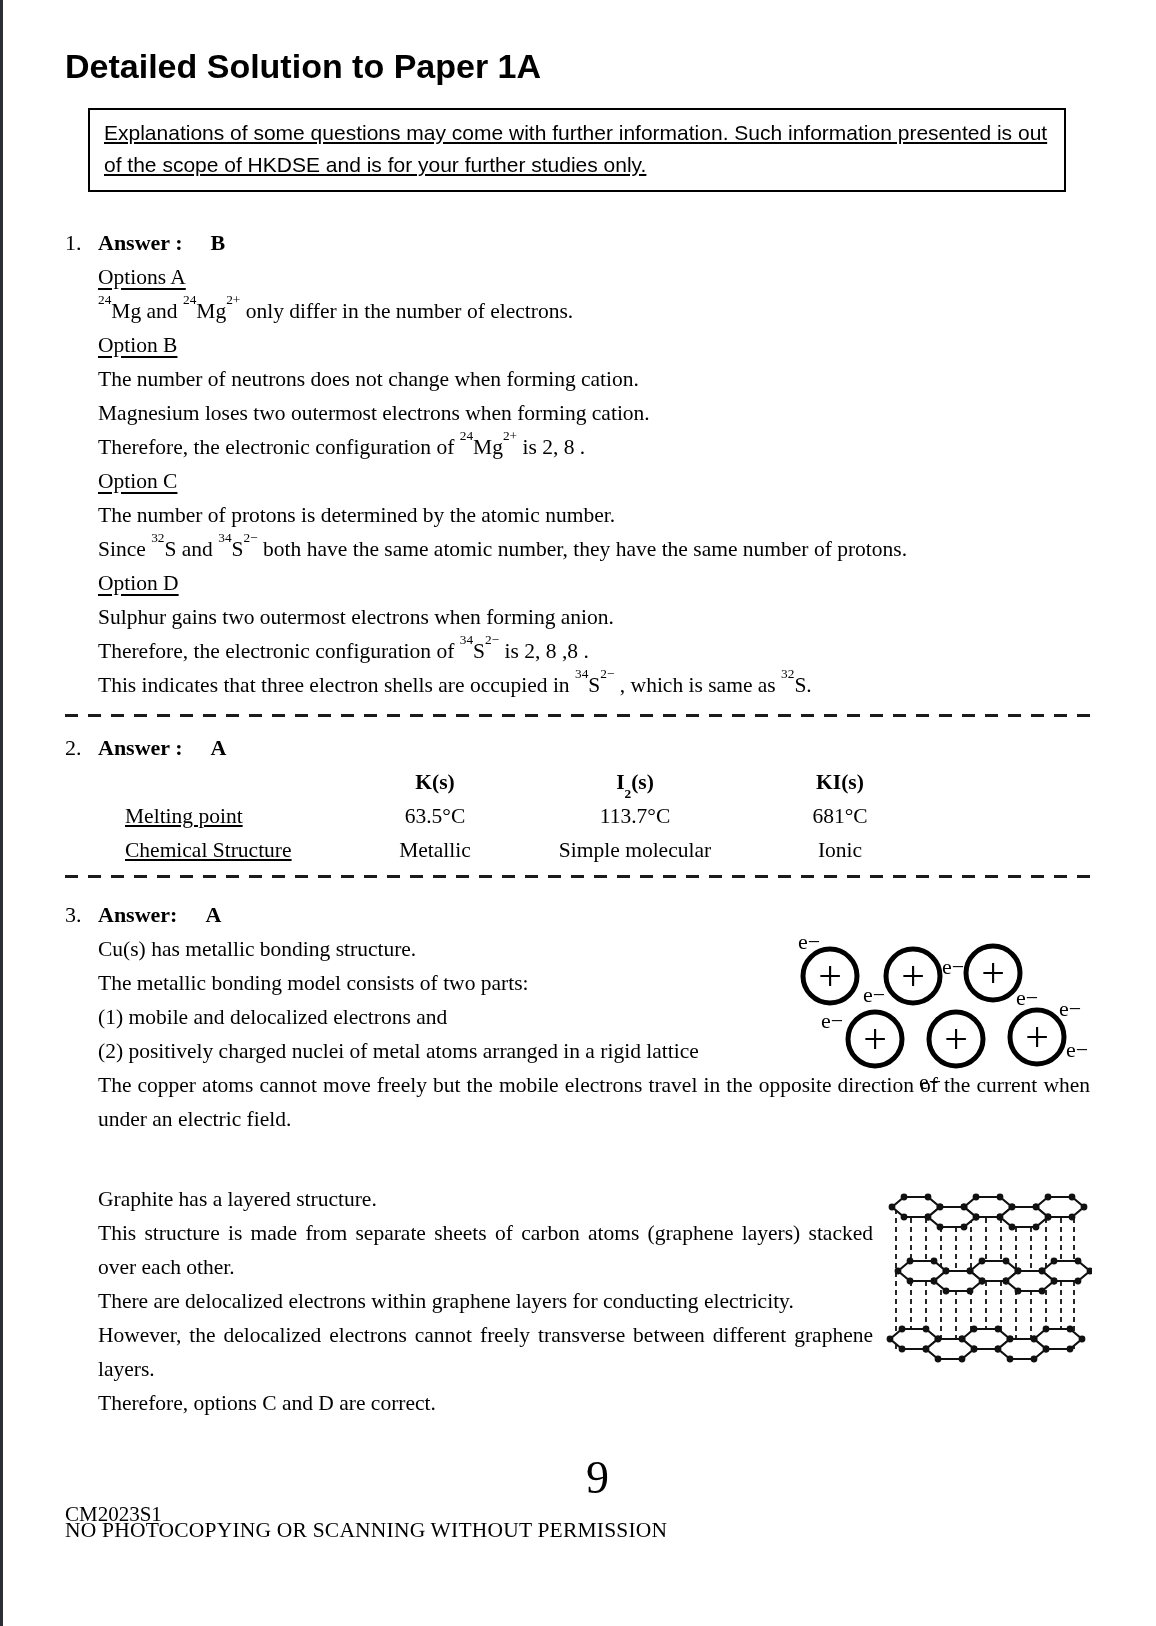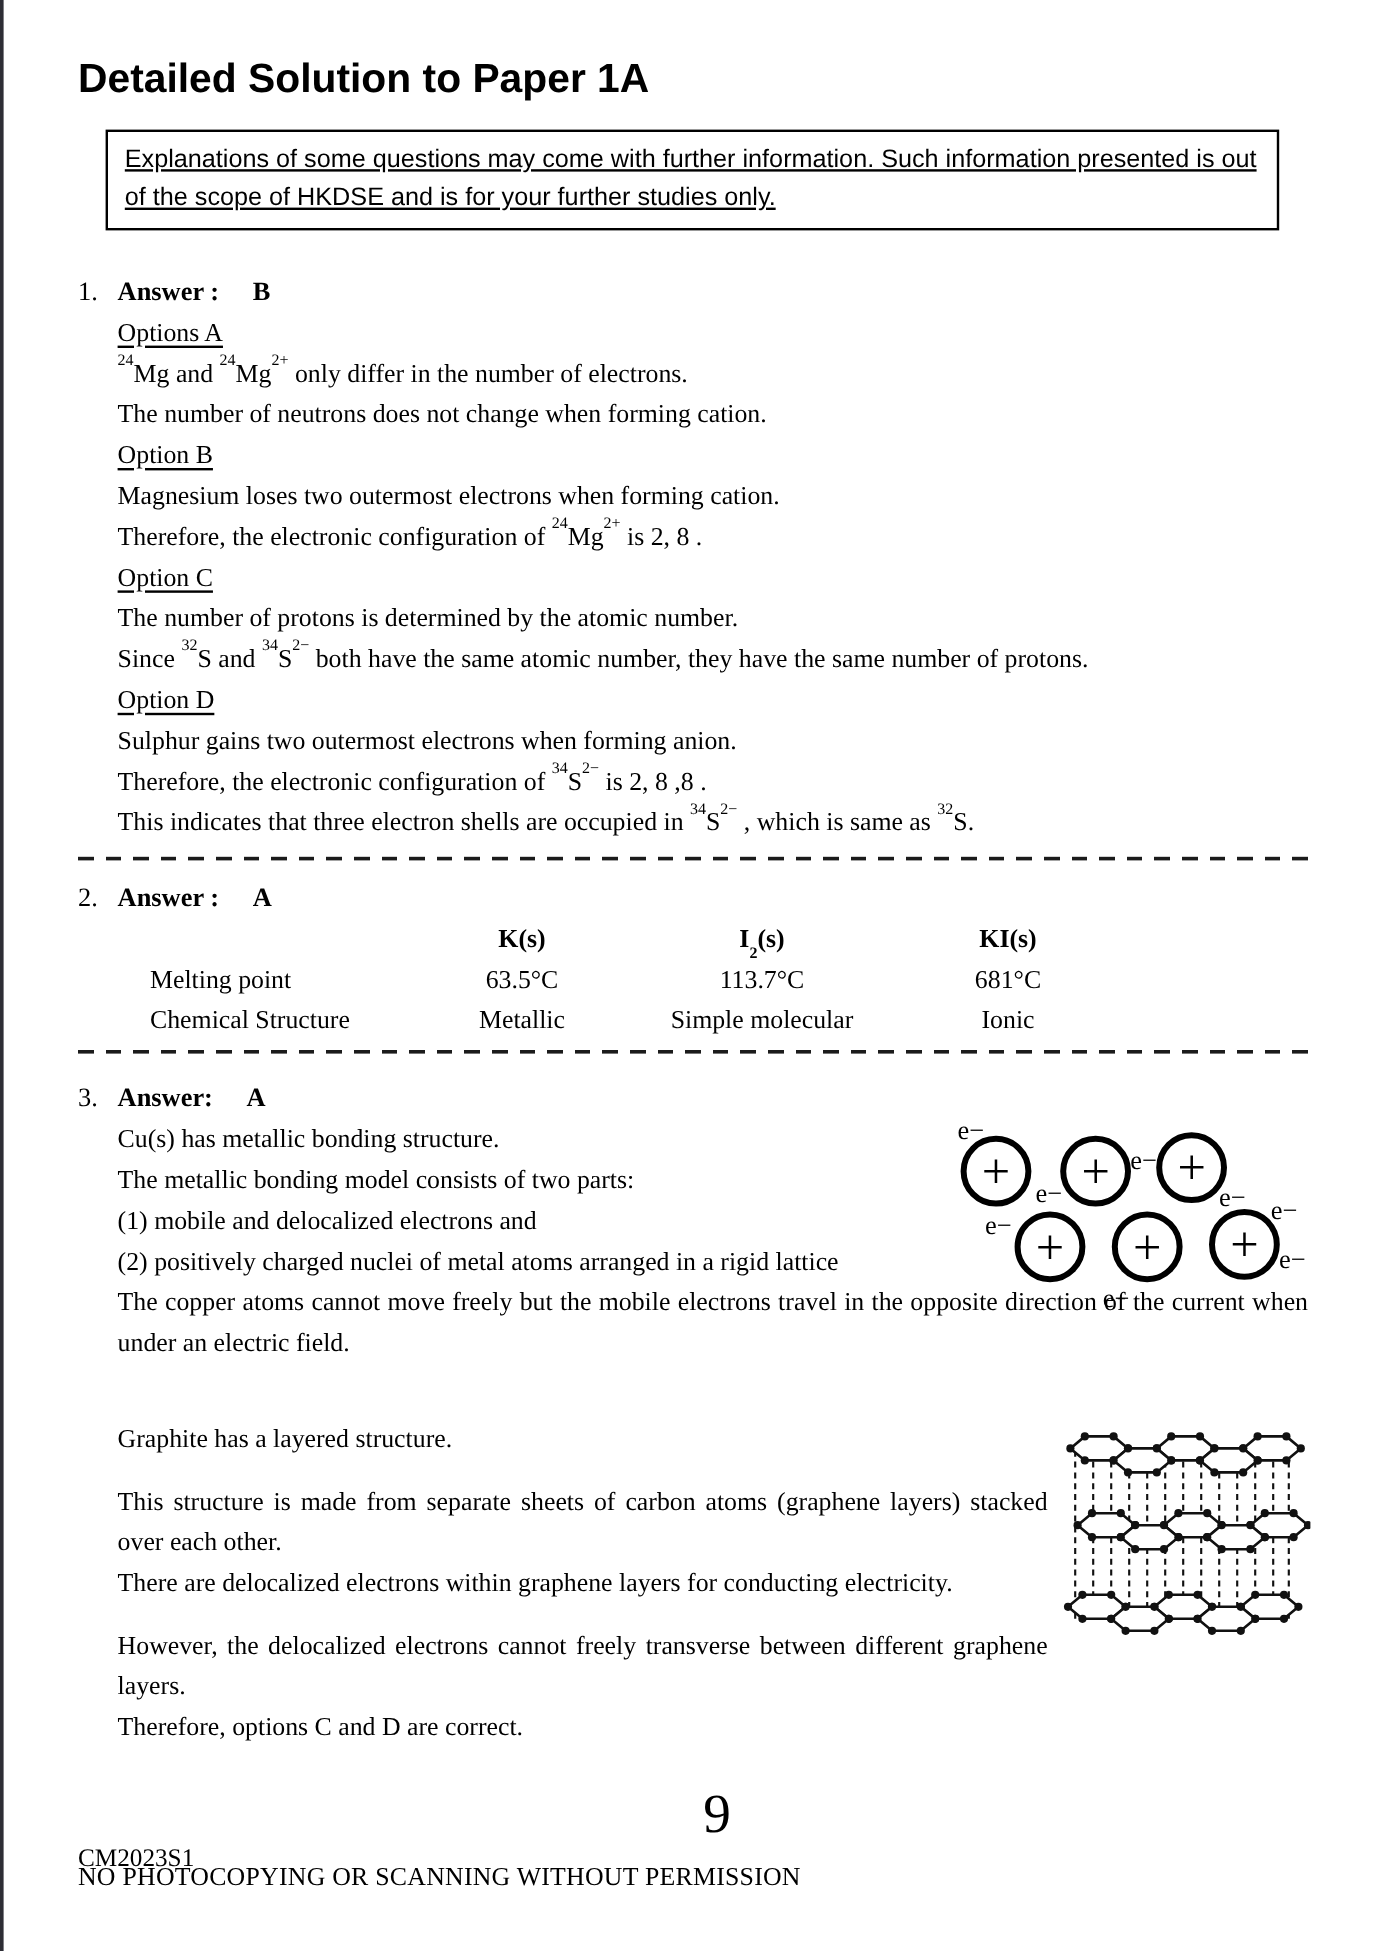--- a/index.html
+++ b/index.html
@@ -44,27 +44,27 @@
     height:3px; margin-top:12px;
     background:repeating-linear-gradient(90deg,#1b1b1b 0 13px,transparent 13px 23px);
   }
   .dash-sep.second { margin-top:8px; }
 
   .q2-table {
     margin-left:60px; font-size:21.5px; line-height:34px;
     display:grid; grid-template-columns:220px 180px 220px 190px;
   }
   .q2-table .hdr { font-weight:bold; text-align:center; }
-  .q2-table .lbl { text-align:left; }
+  .q2-table .lbl { text-align:left;text-decoration:underline; }
   .q2-table .val { text-align:center; }
 
   .para-full { margin-left:33px; font-size:21.5px; line-height:34px; text-align:justify; width:992px; }
   .graphite-block { margin-top:46px; position:relative; min-height:240px; }
   .graphite-para { margin-left:33px; font-size:21.5px; line-height:34px; }
-  .graphite-para.wrap { width:775px; text-align:justify;margin-top:18px; }
+  .graphite-para.wrap { width:775px; text-align:justify; }
 
   .ion-svg { position:absolute; left:695px; top:7px; }
   .graphite-svg { position:absolute; left:813px; top:9px; }
 
   .footer { position:relative; margin-top:45px; height:110px; }
   .footer .page-num {
     position:absolute; left:0; right:0; top:-14px;
     text-align:center; padding-left:40px; font-size:46px; line-height:50px;
   }
   .footer .doc-code { position:absolute; left:0; top:35px; font-size:21px; }
@@ -82,22 +82,22 @@
   <div class="notice-box">Explanations of some questions may come with further information. Such information presented is out of the scope of HKDSE and is for your further studies only.</div>
 
   <section class="q1">
     <div class="q-heading">
       <span class="q-num">1.</span>
       <span class="q-label">Answer :</span>
       <span class="q-value">B</span>
     </div>
     <div class="body-line opt-heading">Options A</div>
     <div class="body-line"><sup>24</sup>Mg and <sup>24</sup>Mg<sup>2+</sup> only differ in the number of electrons.</div>
+    <div class="body-line opt-heading">Option B</div>
     <div class="body-line">The number of neutrons does not change when forming cation.</div>
-    <div class="body-line opt-heading">Option B</div>
     <div class="body-line">Magnesium loses two outermost electrons when forming cation.</div>
     <div class="body-line">Therefore, the electronic configuration of <sup>24</sup>Mg<sup>2+</sup> is 2, 8 .</div>
     <div class="body-line opt-heading">Option C</div>
     <div class="body-line">The number of protons is determined by the atomic number.</div>
     <div class="body-line">Since <sup>32</sup>S and <sup>34</sup>S<sup>2−</sup> both have the same atomic number, they have the same number of protons.</div>
     <div class="body-line opt-heading">Option D</div>
     <div class="body-line">Sulphur gains two outermost electrons when forming anion.</div>
     <div class="body-line">Therefore, the electronic configuration of <sup>34</sup>S<sup>2−</sup> is 2, 8 ,8 .</div>
     <div class="body-line">This indicates that three electron shells are occupied in <sup>34</sup>S<sup>2−</sup> , which is same as <sup>32</sup>S.</div>
   </section>

